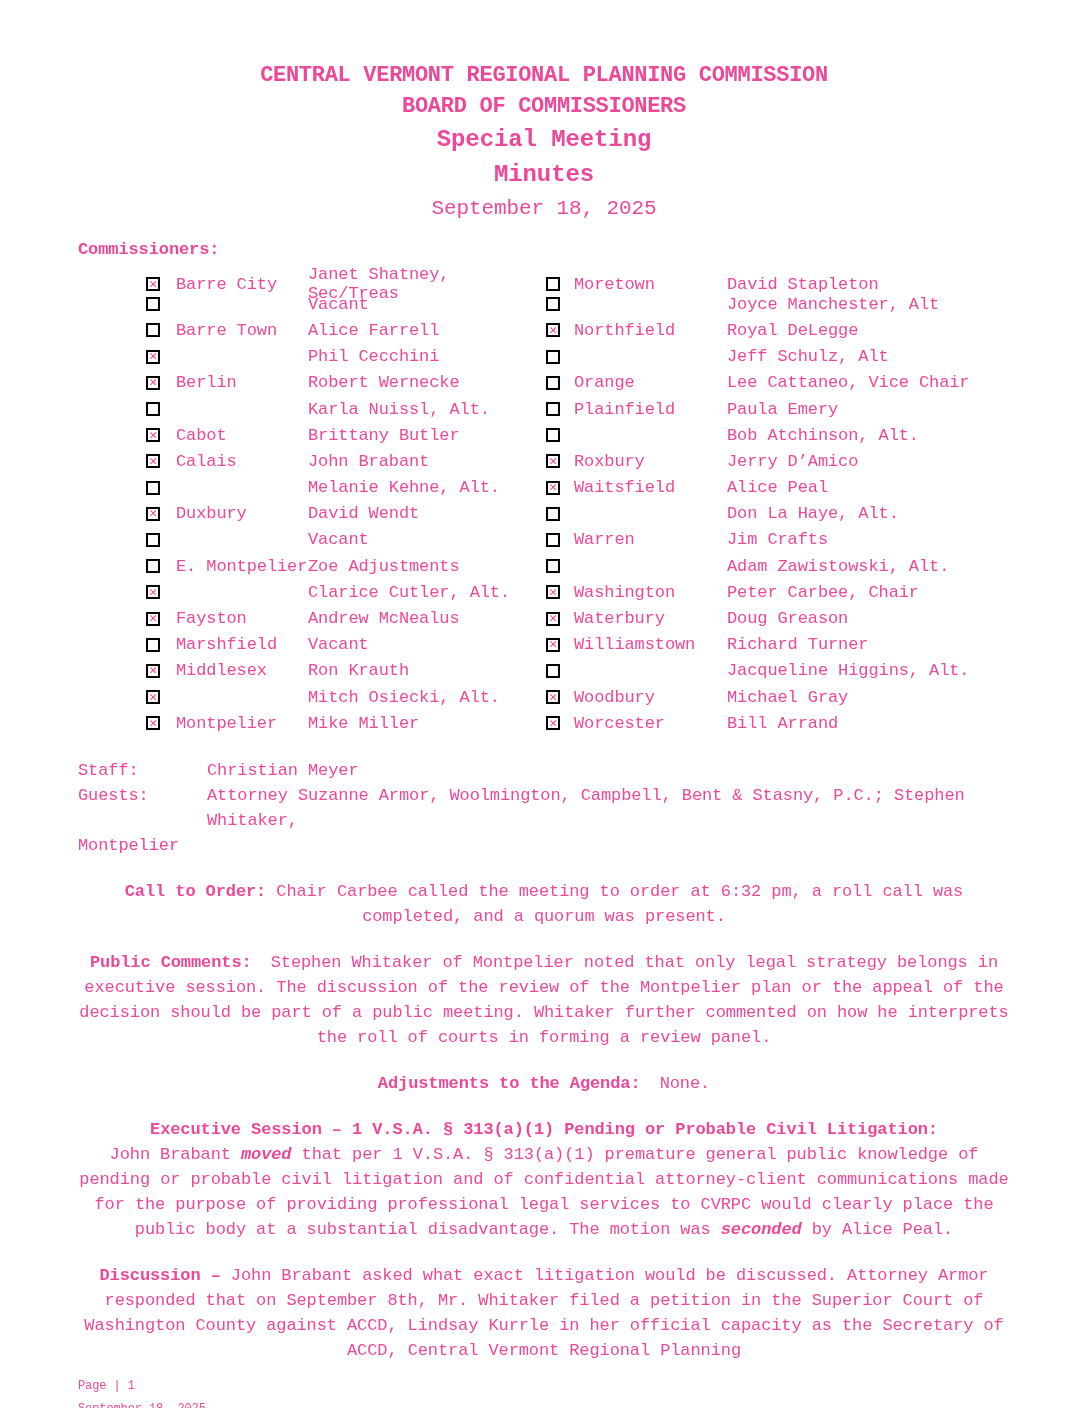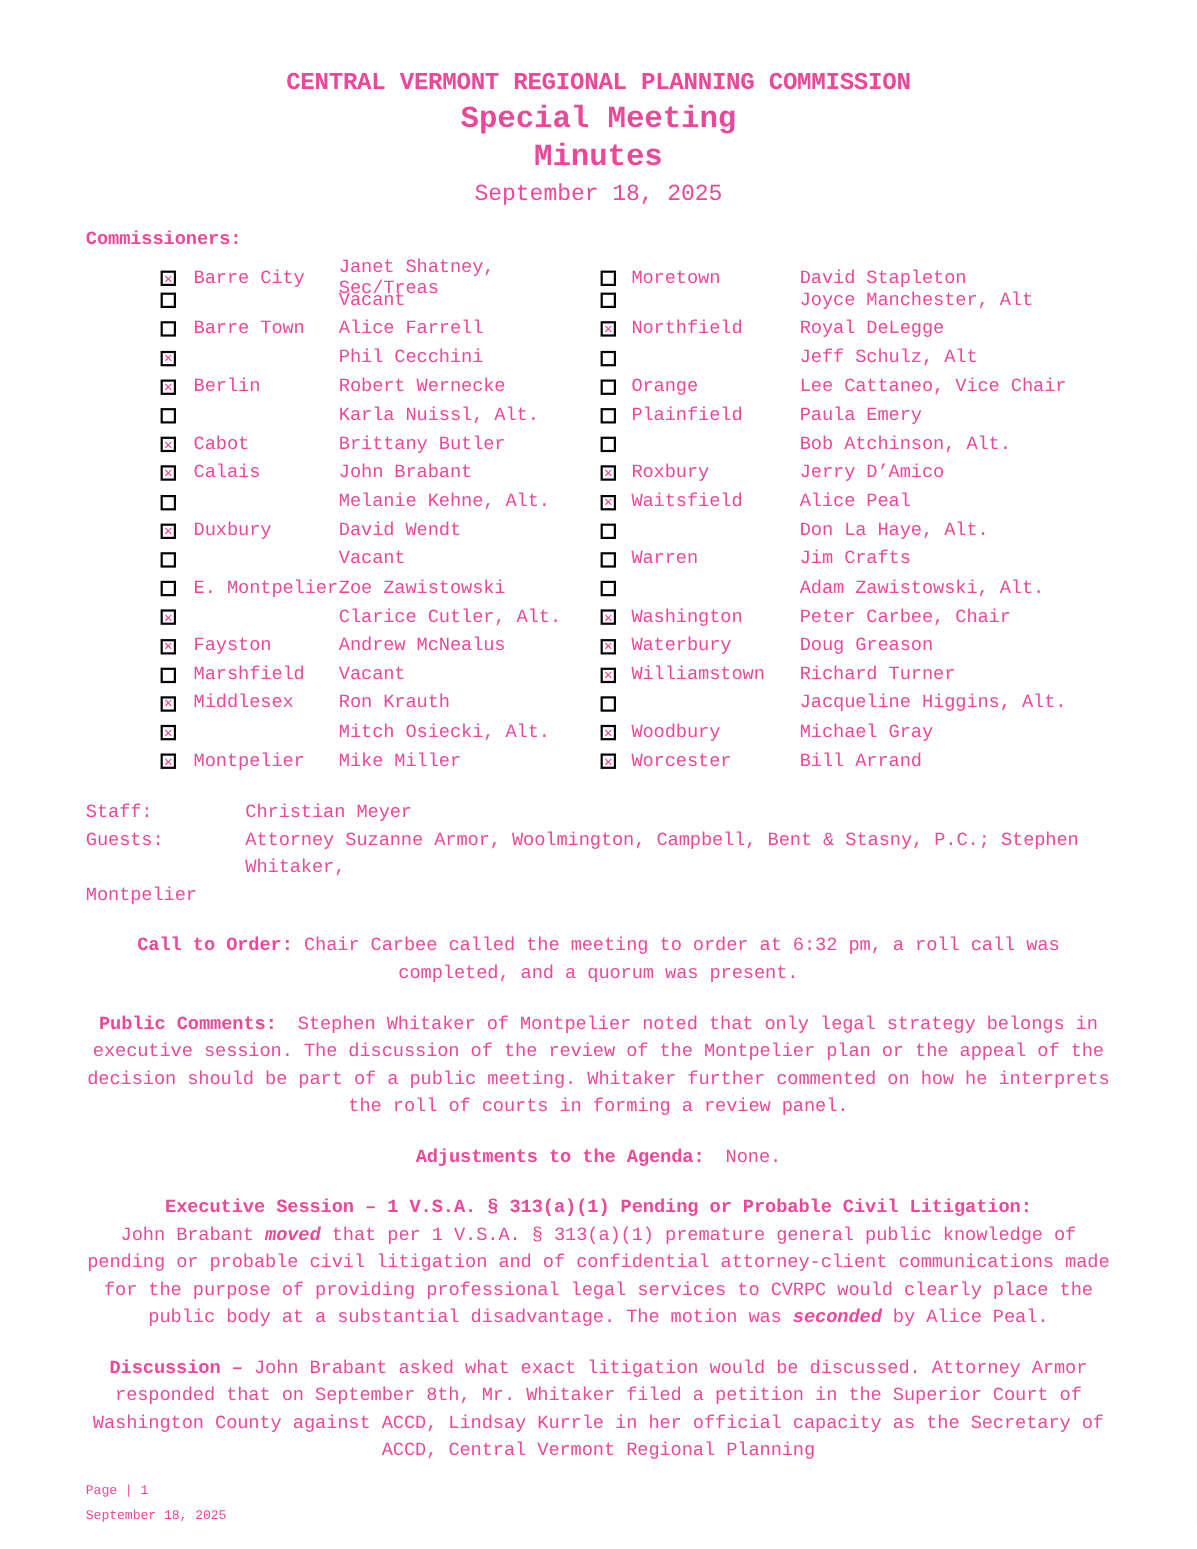--- a/index.html
+++ b/index.html
@@ -5,49 +5,50 @@
   html,body{margin:0;padding:0;background:#e8e8e8;}
   .page{
     width:1088px;height:1408px;background:#ffffff;color:#ec4899;
     font-family:Liberation Mono, monospace;
     font-size:17px;box-sizing:border-box;
     padding:60px 78px 0 78px;overflow:hidden;position:relative;
     letter-spacing:-0.1px;
   }
   .doc-header{text-align:center;}
   .t1{font-weight:bold;font-size:22px;line-height:31px;letter-spacing:-0.3px;}
-  .t2{font-weight:bold;font-size:28px;line-height:35px;}
+  .t2{font-weight:bold;font-size:24px;line-height:35px;}
   .t3{font-size:21px;line-height:33px;}
   .commissioners-label{font-weight:bold;margin-top:12px;line-height:25px;}
   .clist{margin-top:3px;}
   .crow{
     display:grid;
     grid-template-columns:68px 30px 132px 238px 28px 153px 1fr;
     height:26.2px;align-items:center;
   }
   .cb{
     width:14px;height:14px;border:2px solid #000;box-sizing:border-box;
     display:flex;align-items:center;justify-content:center;
     font-size:13px;font-weight:bold;line-height:1;overflow:hidden;
   }
   .kvblock{margin-top:22px;line-height:25px;}
-  .kv{display:grid;grid-template-columns:129px 1fr;gap:16px;}
+  .kv{display:grid;grid-template-columns:129px 1fr;}
   .para{margin-top:21px;line-height:25px;max-width:935px;text-align:center;}
   .b{font-weight:bold;}
   .bi{font-weight:bold;font-style:italic;}
   .gap2{display:inline-block;width:9px;}
   .footer{margin-top:12px;font-size:12px;line-height:23px;}
 </style>
 </head>
 <body>
 
 <div class="page">
 
   <div class="doc-header">
     <div class="t1">CENTRAL VERMONT REGIONAL PLANNING COMMISSION</div>
+    <div class="t1">BOARD OF COMMISSIONERS</div>
     <div class="t2">Special Meeting</div>
     <div class="t2">Minutes</div>
     <div class="t3">September 18, 2025</div>
   </div>
 
   <div class="commissioners-label">Commissioners:</div>
 
   <div class="clist" id="commissioner-list">
       <div class="crow">
         <span></span>
@@ -191,21 +192,21 @@
         </span>
         <span>Warren</span>
         <span>Jim Crafts</span>
       </div>
       <div class="crow">
         <span></span>
         <span>
           <span class="cb"></span>
         </span>
         <span>E. Montpelier</span>
-        <span>Zoe Zawistowski</span>
+        <span>Zoe Adjustments</span>
         <span>
           <span class="cb"></span>
         </span>
         <span></span>
         <span>Adam Zawistowski, Alt.</span>
       </div>
       <div class="crow">
         <span></span>
         <span>
           <span class="cb">✕</span>

